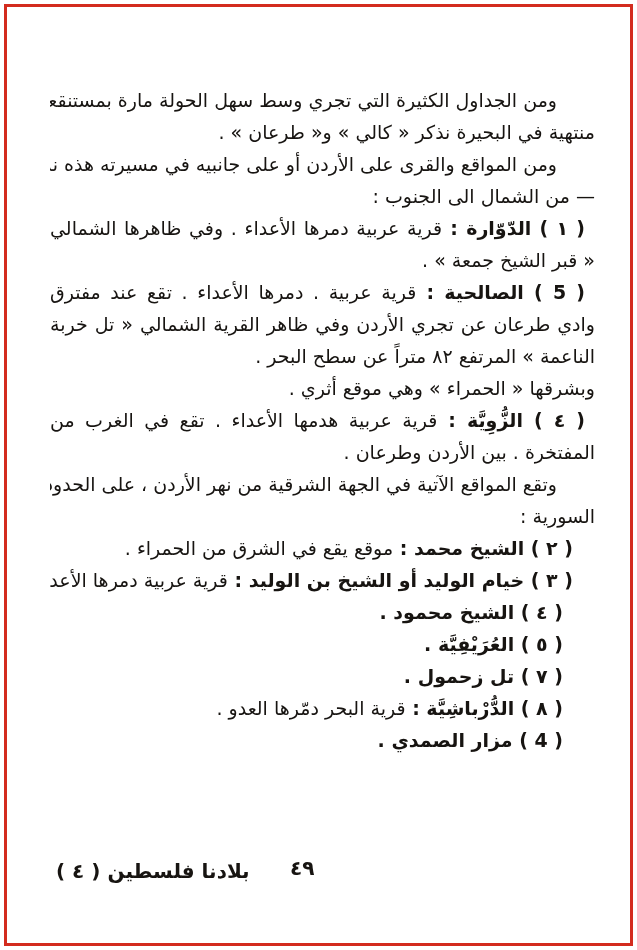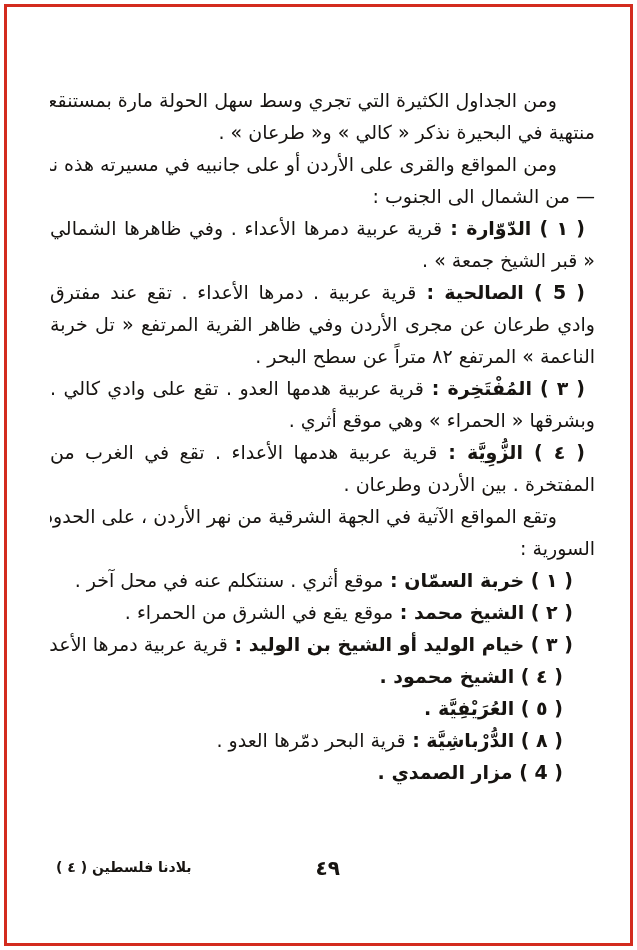--- a/index.html
+++ b/index.html
@@ -30,54 +30,53 @@
   .item1{padding-right:10px;}
   .item2{padding-right:22px;}
   .item3{padding-right:32px;}
   .b{font-weight:bold;}
   .footer{
     position:absolute;top:856px;left:0;right:0;height:30px;
     direction:rtl;color:#171411;
   }
   .page-number{
     position:absolute;left:290px;width:50px;top:0;
-    text-align:right;font-size:20px;font-weight:bold;
+    text-align:left;font-size:20px;font-weight:bold;
   }
   .book-title{
     position:absolute;left:56px;top:3px;
-    font-size:14px;font-weight:bold;
+    font-size:20px;font-weight:bold;
   }
 </style>
 </head>
 <body>
 
 <div class="page-root">
   <div class="frame"></div>
 
   <div class="text-block" id="text-block">
       <div class="line indent just"><span>ومن الجداول الكثيرة التي تجري وسط سهل الحولة مارة بمستنقعاتها ؛</span></div>
       <div class="line flush"><span>منتهية في البحيرة نذكر « كالي » و« طرعان » .</span></div>
       <div class="line indent just"><span>ومن المواقع والقرى على الأردن أو على جانبيه في مسيرته هذه نذكر</span></div>
       <div class="line flush"><span>— من الشمال الى الجنوب :</span></div>
       <div class="line item1 just"><span class="b">( ١ ) الدّوّارة : </span><span>قرية عربية دمرها الأعداء . وفي ظاهرها الشمالي</span></div>
       <div class="line flush"><span>« قبر الشيخ جمعة » .</span></div>
       <div class="line item1 just"><span class="b">( 5 ) الصالحية : </span><span>قرية عربية . دمرها الأعداء . تقع عند مفترق</span></div>
-      <div class="line flush just"><span>وادي طرعان عن مجرى الأردن وفي ظاهر القرية المرتفع « تل خربة</span></div>
+      <div class="line flush just"><span>وادي طرعان عن تجري الأردن وفي ظاهر القرية الشمالي « تل خربة</span></div>
       <div class="line flush"><span>الناعمة » المرتفع ٨٢ متراً عن سطح البحر .</span></div>
-      <div class="line item1 just"><span class="b">( ٣ ) المُفْتَخِرة : </span><span>قرية عربية هدمها العدو . تقع على وادي كالي .</span></div>
       <div class="line flush"><span>وبشرقها « الحمراء » وهي موقع أثري .</span></div>
       <div class="line item1 just"><span class="b">( ٤ ) الزُّوِيَّة : </span><span>قرية عربية هدمها الأعداء .  تقع في الغرب من</span></div>
       <div class="line flush"><span>المفتخرة . بين الأردن وطرعان .</span></div>
       <div class="line indent just"><span>وتقع المواقع الآتية في الجهة الشرقية من نهر الأردن ، على الحدود</span></div>
       <div class="line flush"><span>السورية :</span></div>
-      <div class="line item2"><span class="b">( ١ ) خربة السمّان : </span><span>موقع أثري . سنتكلم عنه في محل آخر .</span></div>
       <div class="line item2"><span class="b">( ٢ ) الشيخ محمد : </span><span>موقع يقع في الشرق من الحمراء .</span></div>
       <div class="line item2"><span class="b">( ٣ ) خيام الوليد أو الشيخ بن الوليد : </span><span>قرية عربية دمرها الأعداء .</span></div>
       <div class="line item3"><span class="b">( ٤ ) الشيخ محمود .</span></div>
       <div class="line item3"><span class="b">( ٥ ) العُرَيْفِيَّة .</span></div>
+      <div class="line item3"><span class="b">( ٧ ) تل زحمول .</span></div>
       <div class="line item3"><span class="b">( ٨ ) الدُّرْباشِيَّة : </span><span>قرية البحر دمّرها العدو .</span></div>
       <div class="line item3"><span class="b">( 4 ) مزار الصمدي .</span></div>
     </div>
 
   <div class="footer">
     <span class="page-number">٤٩</span>
     <span class="book-title">بلادنا فلسطين ( ٤ )</span>
   </div>
 </div>
 

